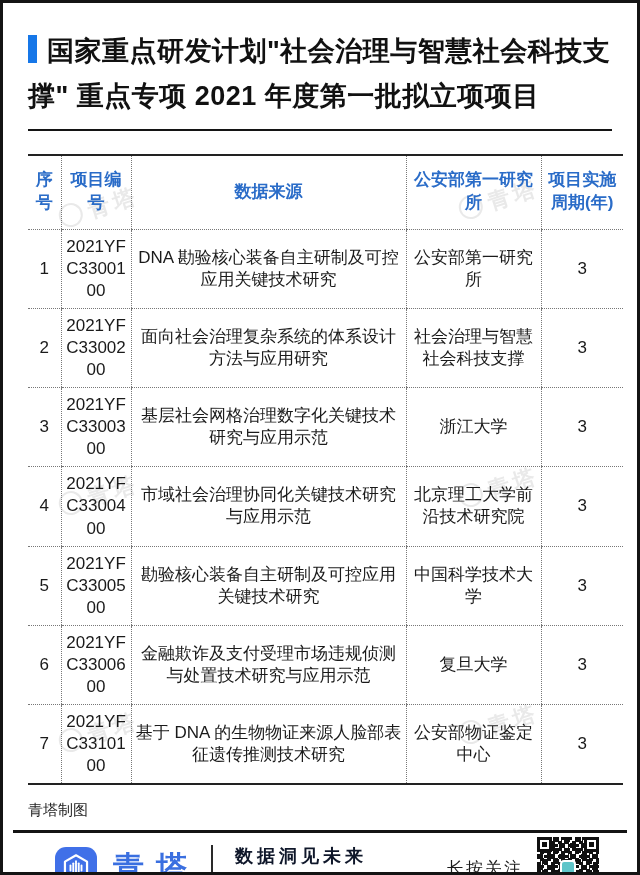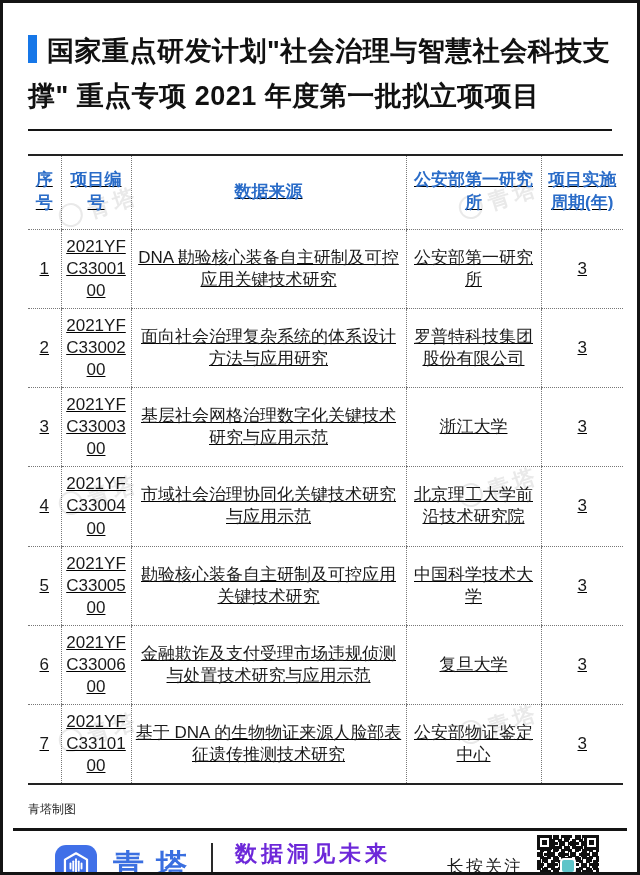--- a/index.html
+++ b/index.html
@@ -15,59 +15,59 @@
     font-size:27px; font-weight:bold; color:#111; line-height:45px;
     letter-spacing:0.5px;
   }
   .title-bar {
     display:inline-block; width:9px; height:28px; background:#1677e8;
     margin-right:10px; vertical-align:-3px;
   }
   .title-rule { border:none; border-top:2px solid #141414; margin:10px 25px 0 25px; }
 
   
-  .tbl-wrap { margin:23px 20px 0 25px; position:relative; z-index:2;text-decoration:underline; }
+  .tbl-wrap { margin:23px 20px 0 25px; position:relative; z-index:2; }
   table { width:595px; border-collapse:collapse; table-layout:fixed; }
   td, th { padding:6px 4px; text-align:center; vertical-align:middle; }
   thead th {
     color:#2a6cc8; font-size:17px; font-weight:bold; line-height:1.35;
     height:74px;
   }
   tbody td { color:#1a1a1a; font-size:17px; line-height:1.3; height:72px; }
   
   table { border-top:2px solid #222; border-bottom:2px solid #222; }
   td + td, th + th { border-left:1px dotted #777; }
   tbody tr td, thead tr th { border-bottom:1px dotted #777; }
   tbody tr:last-child td { border-bottom:none; }
   .code-cell { word-break:break-all; }
 
   
   .src-row {
     display:flex; justify-content:space-between; align-items:center;
-    padding:0 25px; margin-top:16px; font-size:12px; color:#1f1f1f;
+    padding:0 25px; margin-top:16px; font-size:15px; color:#1f1f1f;
     font-weight:500; position:relative; z-index:2;
   }
   .thick-divider { border:none; border-top:3px solid #141414; margin:10px 10px 0 10px; }
 
   
   .bottom-bar {
     flex:1; display:flex; align-items:center;
     padding:4px 38px 0 52px; background:#fff; position:relative; z-index:2;
   }
   .logo-badge {
     width:42px; height:42px; border-radius:11px; background:#4070e8;
     display:flex; align-items:center; justify-content:center; flex:none;
   }
   .brand-name {
     color:#3a6fe0; font-size:31px; font-weight:bold; letter-spacing:12px;
     margin-left:14px; white-space:nowrap; text-indent:2px;
   }
   .bar-divider { width:2px; height:46px; background:#2a2a2a; margin:0 22px 0 12px; flex:none; }
   .slogan-block { display:flex; flex-direction:column; justify-content:center; }
-  .slogan { font-size:22px; font-weight:bold; color:#6d28d9; letter-spacing:4px; }
+  .slogan { font-size:18px; font-weight:bold; color:#0f172a; letter-spacing:4px; }
   .site { font-size:19px; color:#2b2b2b; margin-top:3px; letter-spacing:0.5px; }
   .bar-spacer { flex:1; }
   .qr-label { font-size:17px; color:#1c1c1c; margin-right:14px; letter-spacing:2px; white-space:nowrap; }
   .qr {
     position:relative; width:62px; height:62px; flex:none; background:#fff;
     background-image:
       repeating-conic-gradient(#101010 0% 25%, rgba(255,255,255,0) 0% 50%),
       repeating-conic-gradient(#101010 0% 25%, #ffffff 0% 50%);
     background-size:7px 7px, 11px 11px;
   }
@@ -137,21 +137,21 @@
           <td>1</td>
           <td class="code-cell">2021YFC3300100</td>
           <td>DNA 勘验核心装备自主研制及可控应用关键技术研究</td>
           <td>公安部第一研究所</td>
           <td>3</td>
         </tr>
         <tr>
           <td>2</td>
           <td class="code-cell">2021YFC3300200</td>
           <td>面向社会治理复杂系统的体系设计方法与应用研究</td>
-          <td>罗普特科技集团股份有限公司</td>
+          <td>社会治理与智慧社会科技支撑</td>
           <td>3</td>
         </tr>
         <tr>
           <td>3</td>
           <td class="code-cell">2021YFC3300300</td>
           <td>基层社会网格治理数字化关键技术研究与应用示范</td>
           <td>浙江大学</td>
           <td>3</td>
         </tr>
         <tr>

